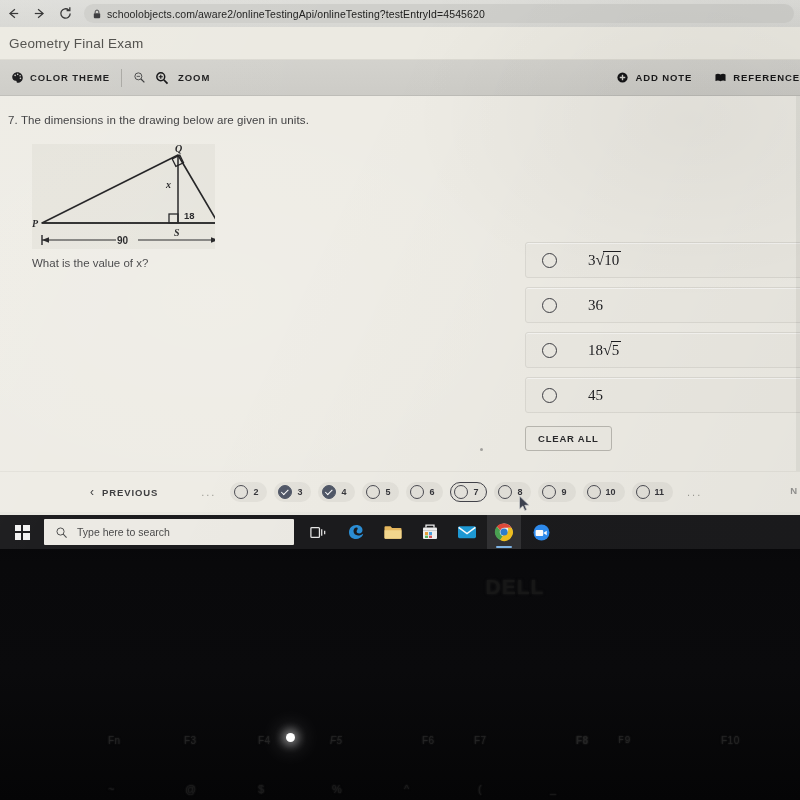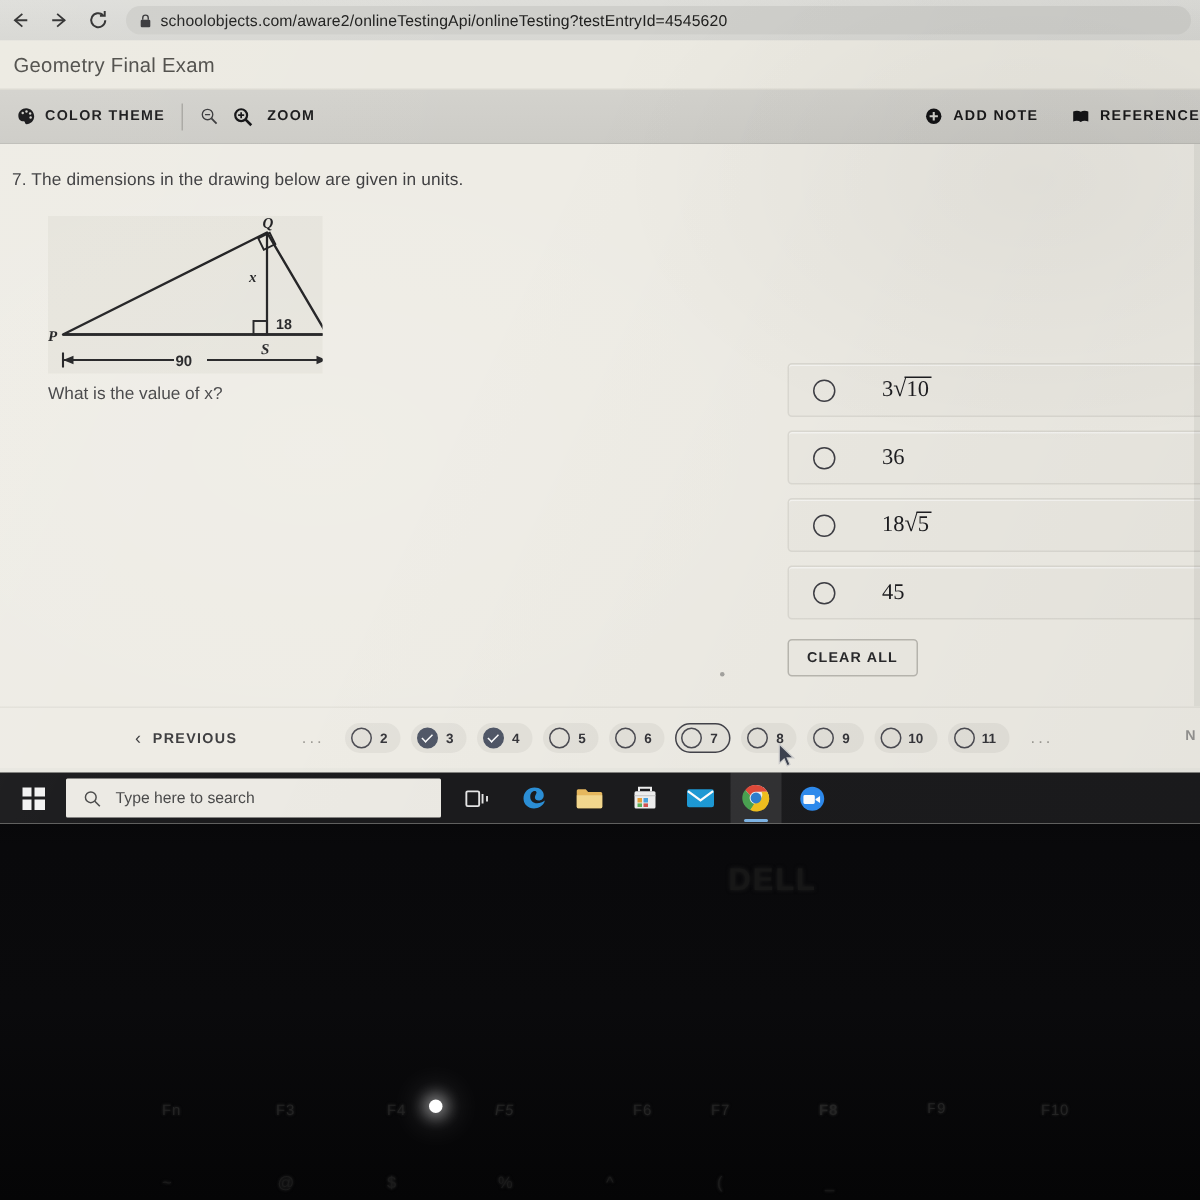--- a/index.html
+++ b/index.html
@@ -248,23 +248,23 @@
   </div>
   <div class="dell-logo">DELL</div>
   <div class="led-dot"></div>
   <div class="kb-row">
     <span class="fkey" style="left:108px;">Fn</span>
     <span class="fkey" style="left:184px;">F3</span>
     <span class="fkey" style="left:258px;">F4</span>
     <span class="fkey" style="left:330px;font-style:italic;">F5</span>
     <span class="fkey" style="left:422px;">F6</span>
     <span class="fkey" style="left:474px;">F7</span>
-    <span class="fkey" style="left:546px;font-weight:bold;">F8</span>
+    <span class="fkey" style="left:576px;font-weight:bold;">F8</span>
     <span class="fkey" style="left:618px;font-family:Liberation Mono, monospace;">F9</span>
-    <span class="fkey" style="left:694px;">F10</span>
+    <span class="fkey" style="left:721px;">F10</span>
   </div>
   <div class="kb-row2">
     <span class="fkey" style="left:108px;">~</span>
     <span class="fkey" style="left:185px;">@</span>
     <span class="fkey" style="left:258px;">$</span>
     <span class="fkey" style="left:332px;">%</span>
     <span class="fkey" style="left:404px;">^</span>
     <span class="fkey" style="left:478px;">(</span>
     <span class="fkey" style="left:550px;">_</span>
   </div>

